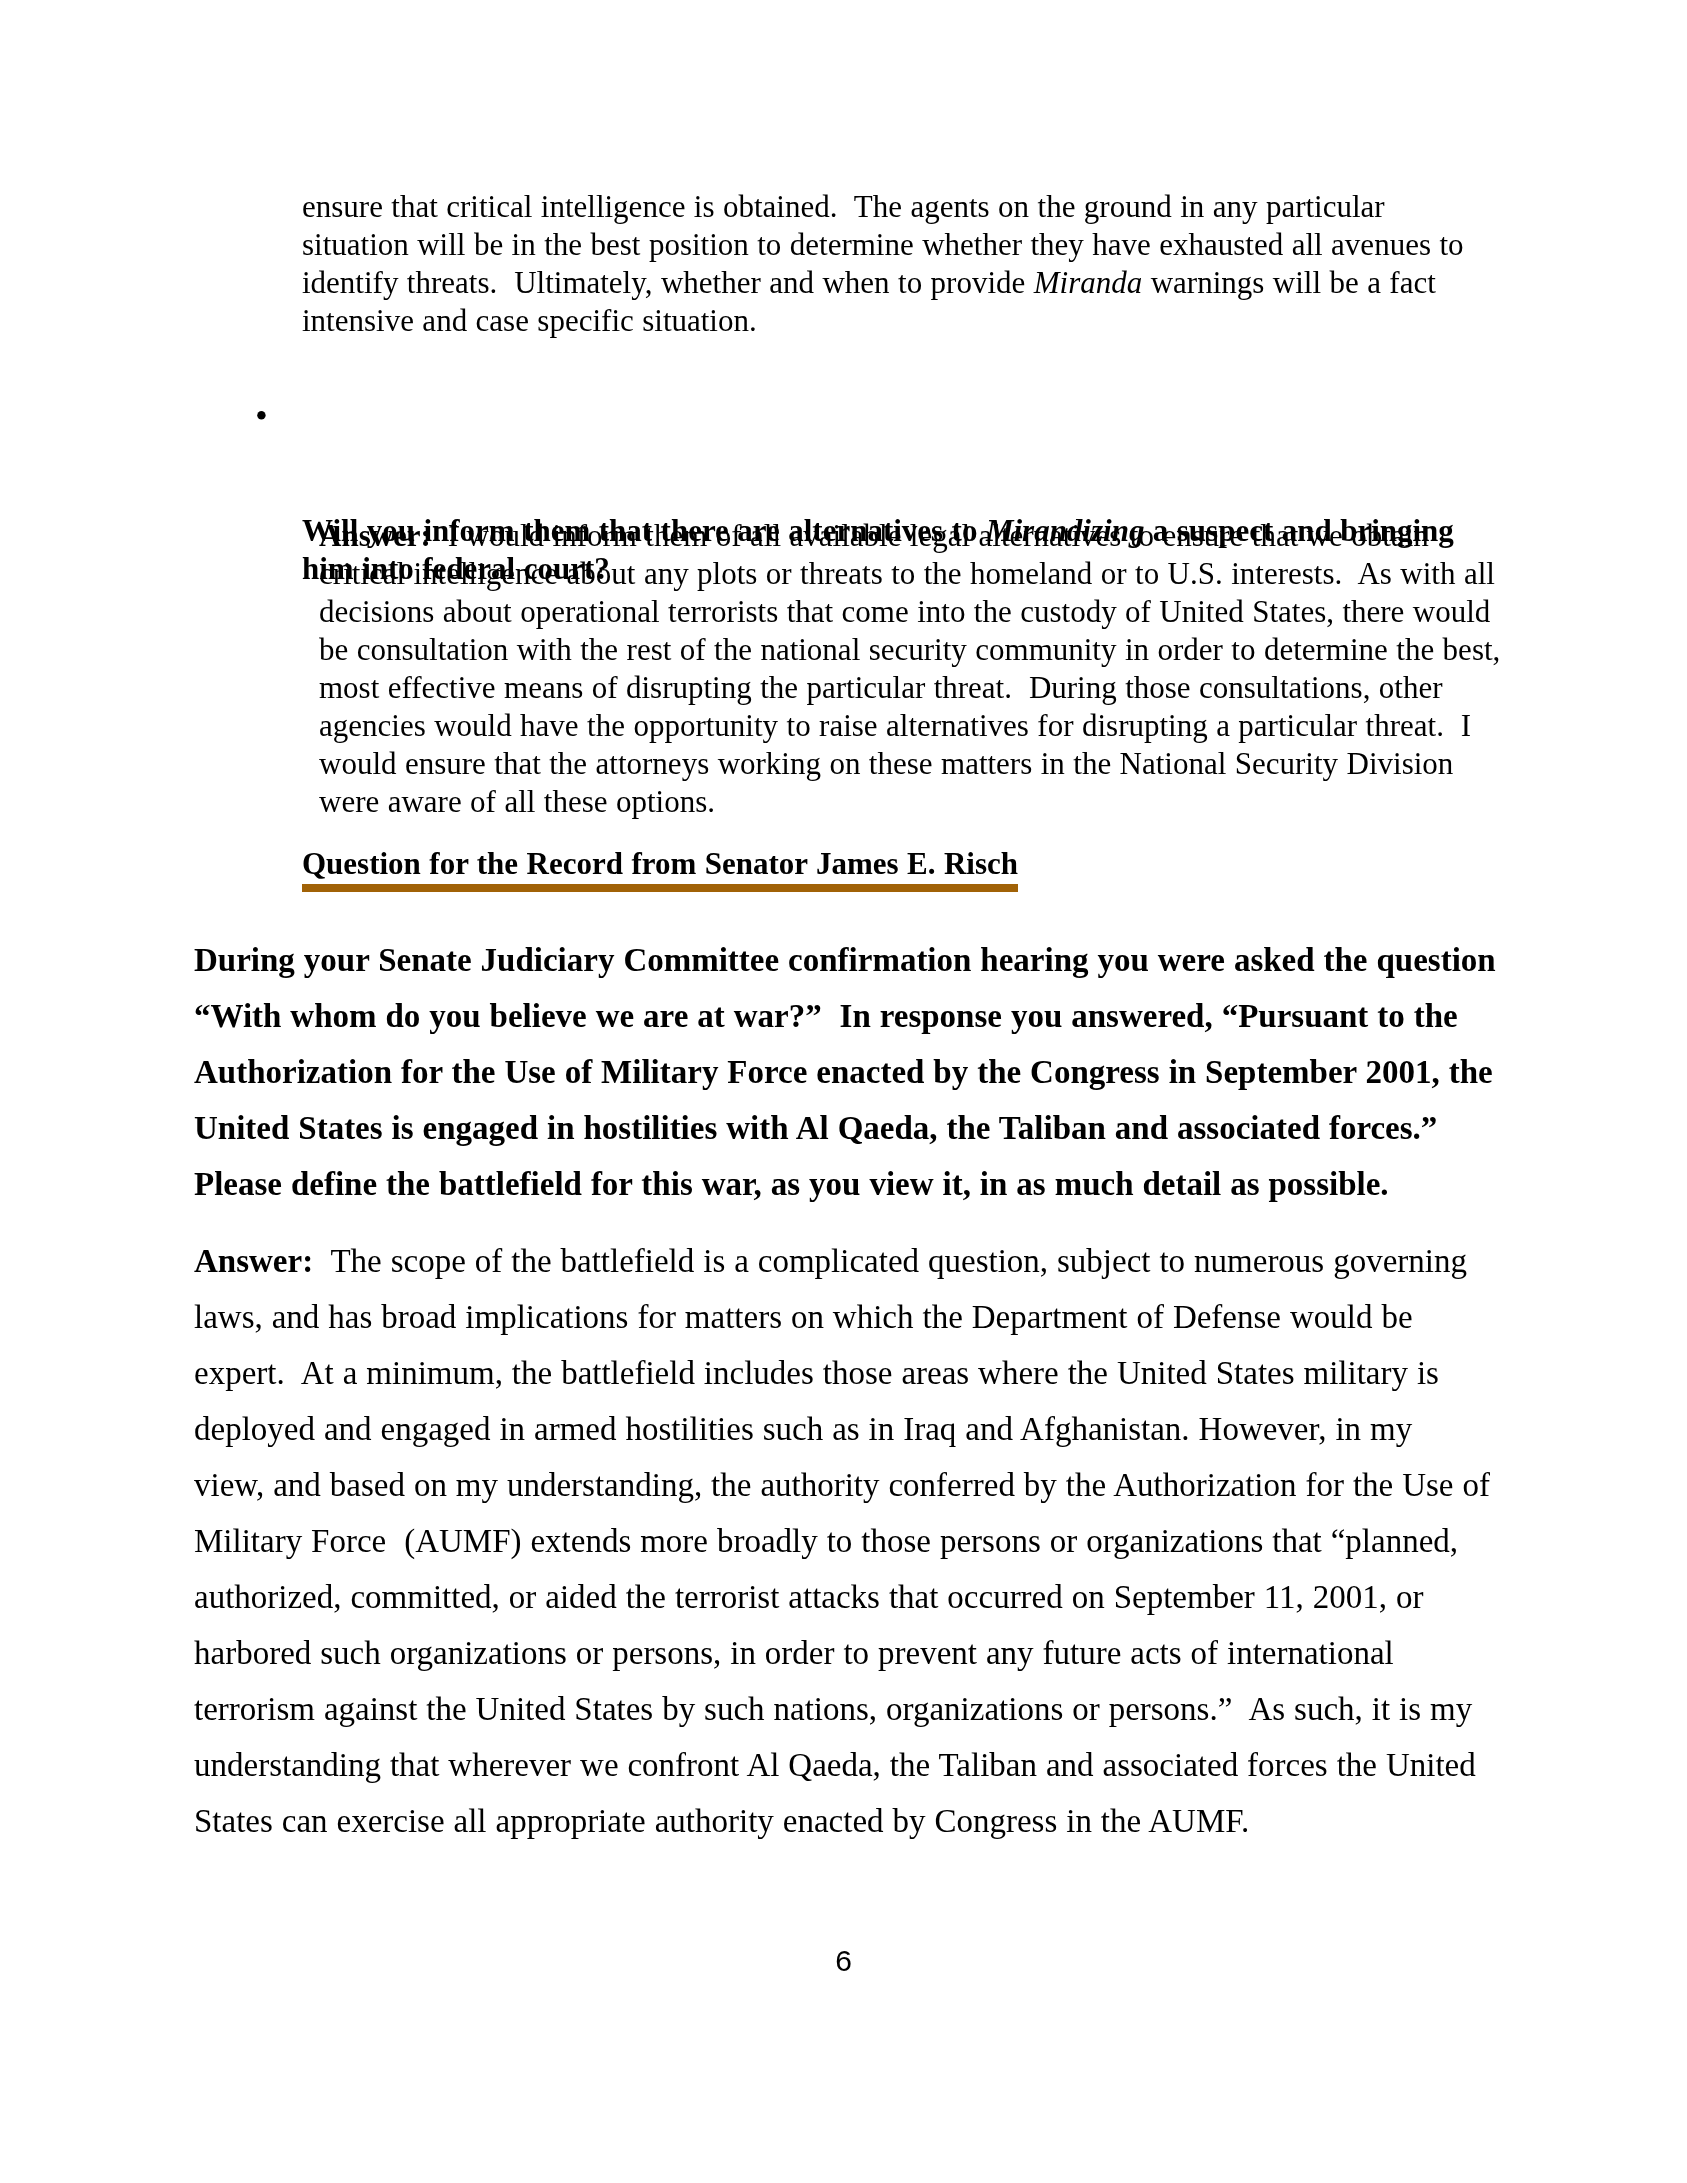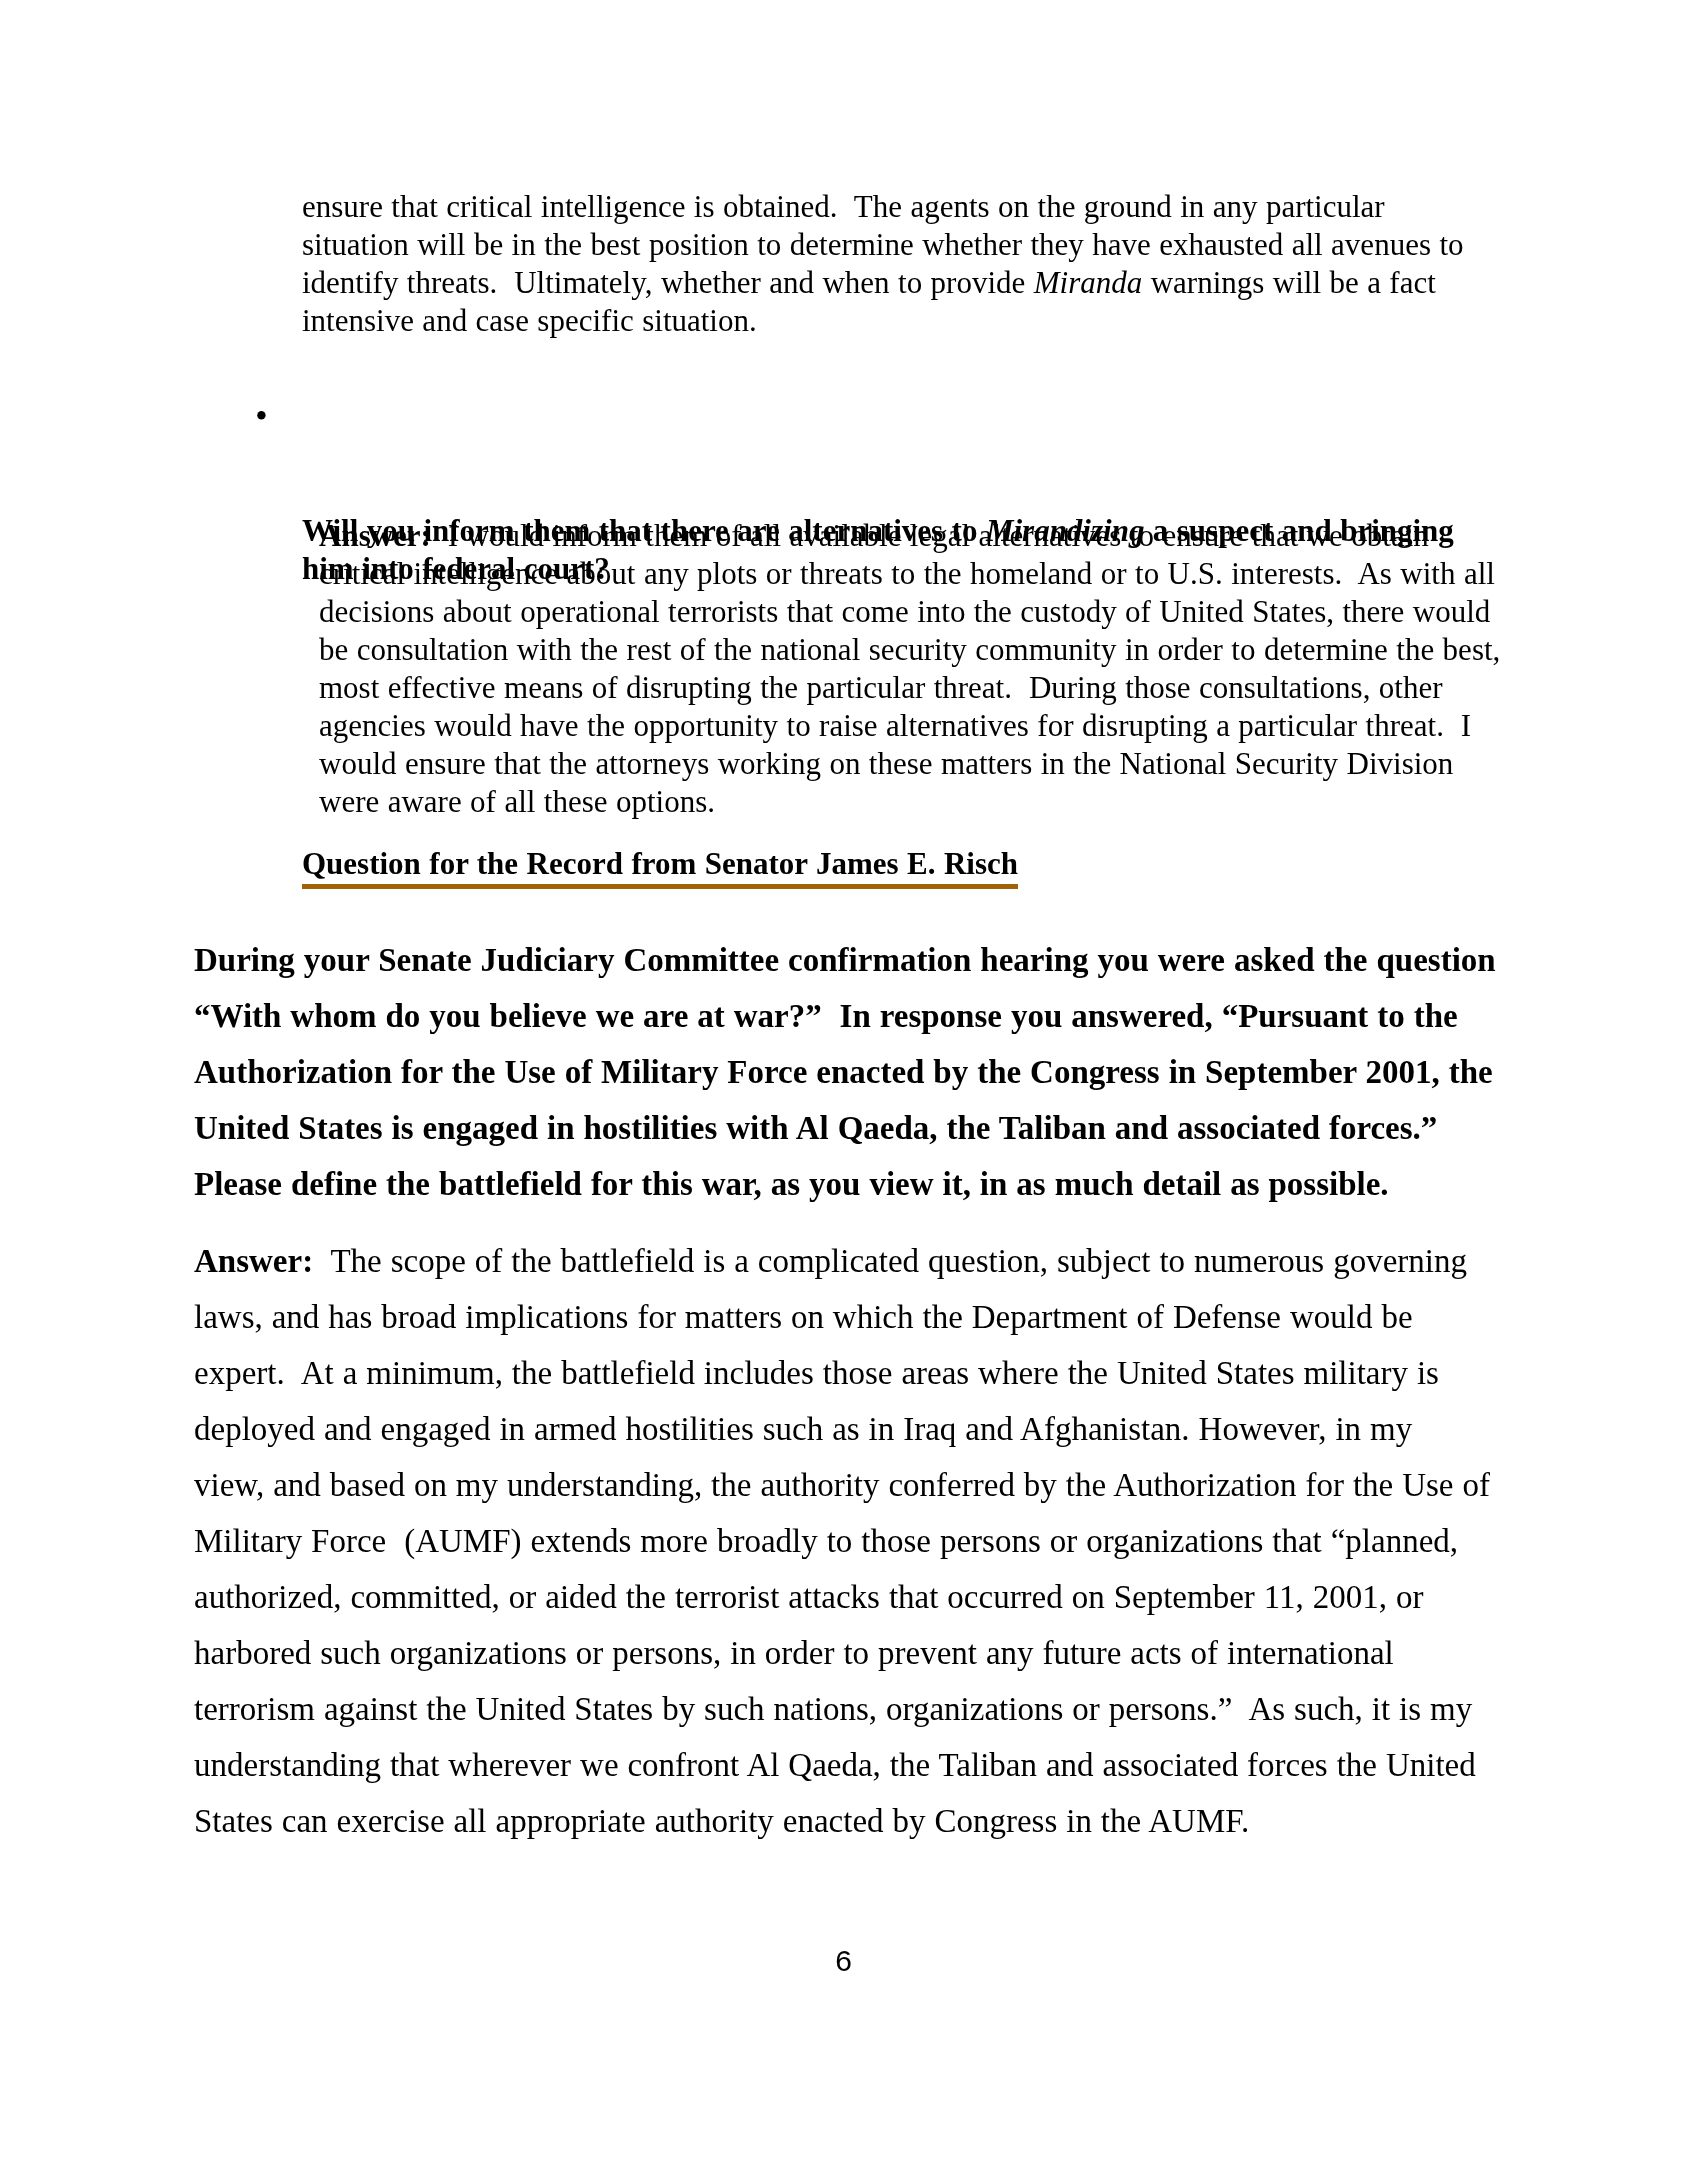--- a/index.html
+++ b/index.html
@@ -26,21 +26,21 @@
 
   #para-continuation { top: 188px;  left: 302px; width: 1191px; }
   #bullet-item       { top: 398px;  left: 256px; width: 1244px; }
   .bullet-marker {
     position: absolute; left: 0; top: -1.3px;
     font-weight: bold; font-size: 31px;
   }
   .bullet-body { display: block; margin-left: 46px; width: 1191px; font-weight: bold; }
   #answer-1          { top: 517px;  left: 319px; width: 1191px; }
   #section-heading   { top: 845px; left: 302px; width: 1191px; font-weight: bold; }
-  .heading-underline { border-bottom: 5px solid #a16207; padding-bottom: 2.6px; }
+  .heading-underline { border-bottom: 8px solid #a16207; padding-bottom: 2.6px; }
   #question-risch    { top: 932px; left: 194px; width: 1317px; font-weight: bold; }
   #answer-2          { top: 1233px; left: 194px; width: 1297px; }
 
   .bold   { font-weight: bold; }
   .italic { font-style: italic; }
 
   #page-number {
     position: absolute;
     top: 1944px; left: 0; width: 1687px;
     text-align: center;

